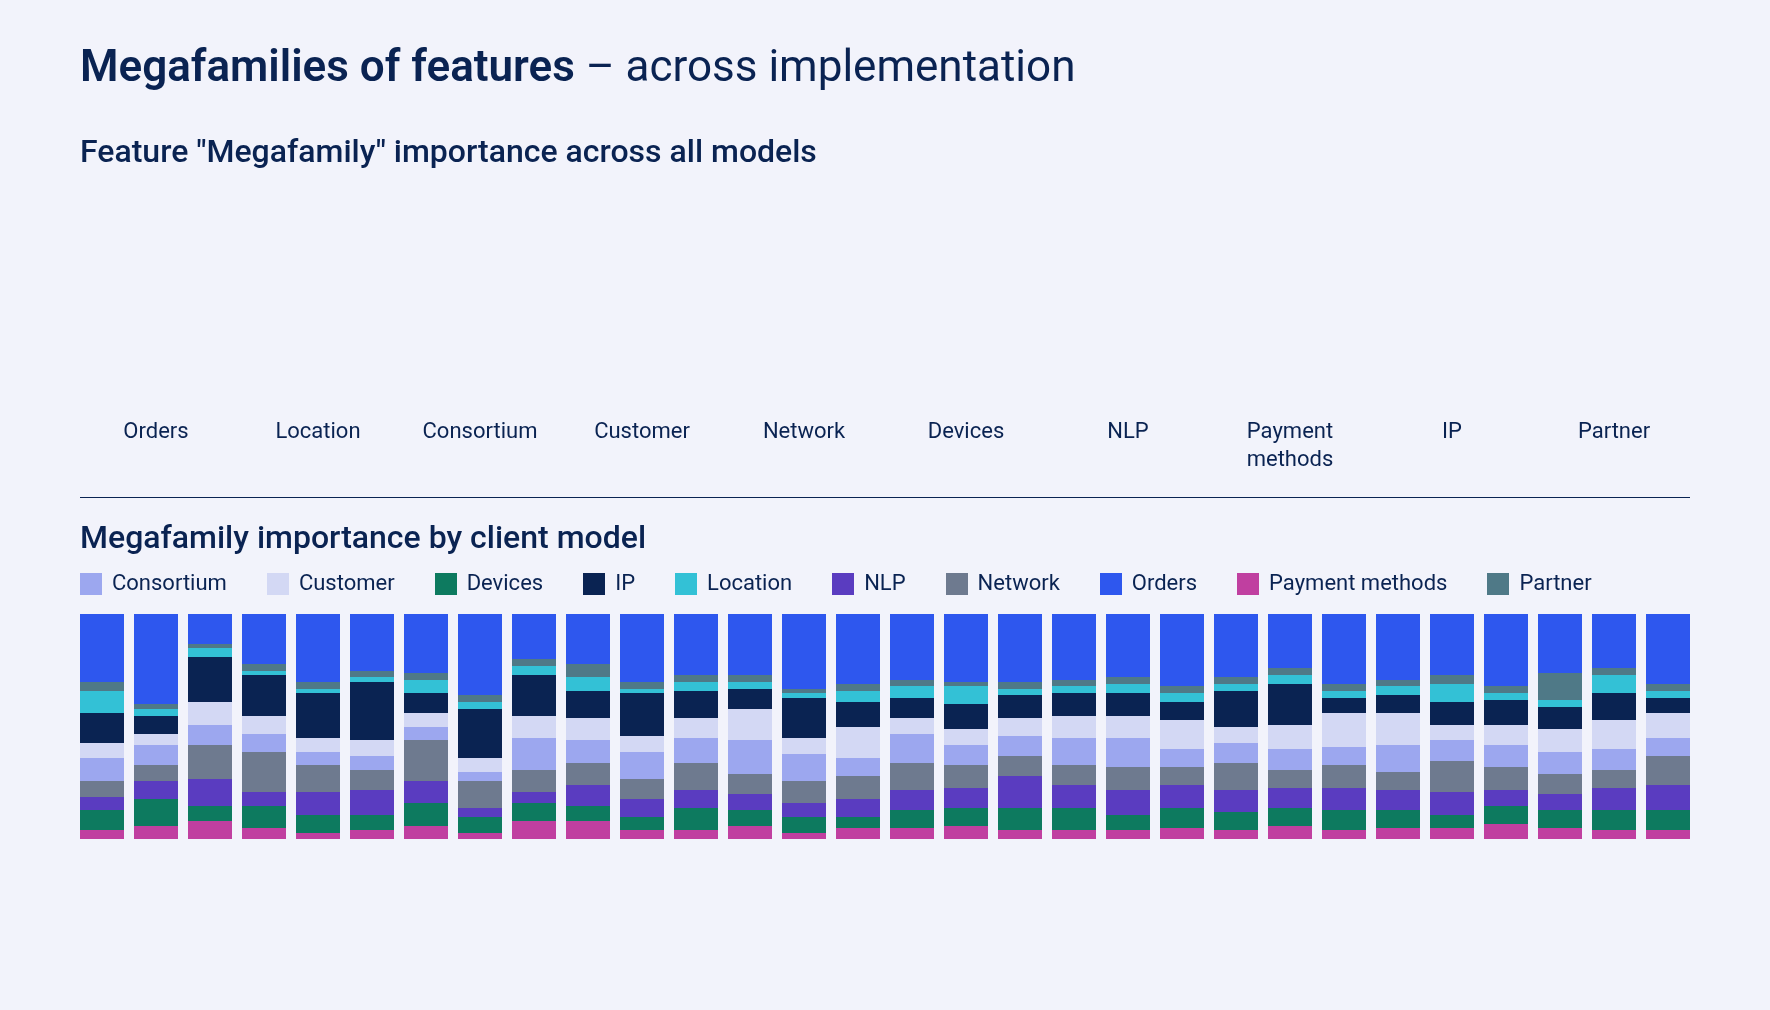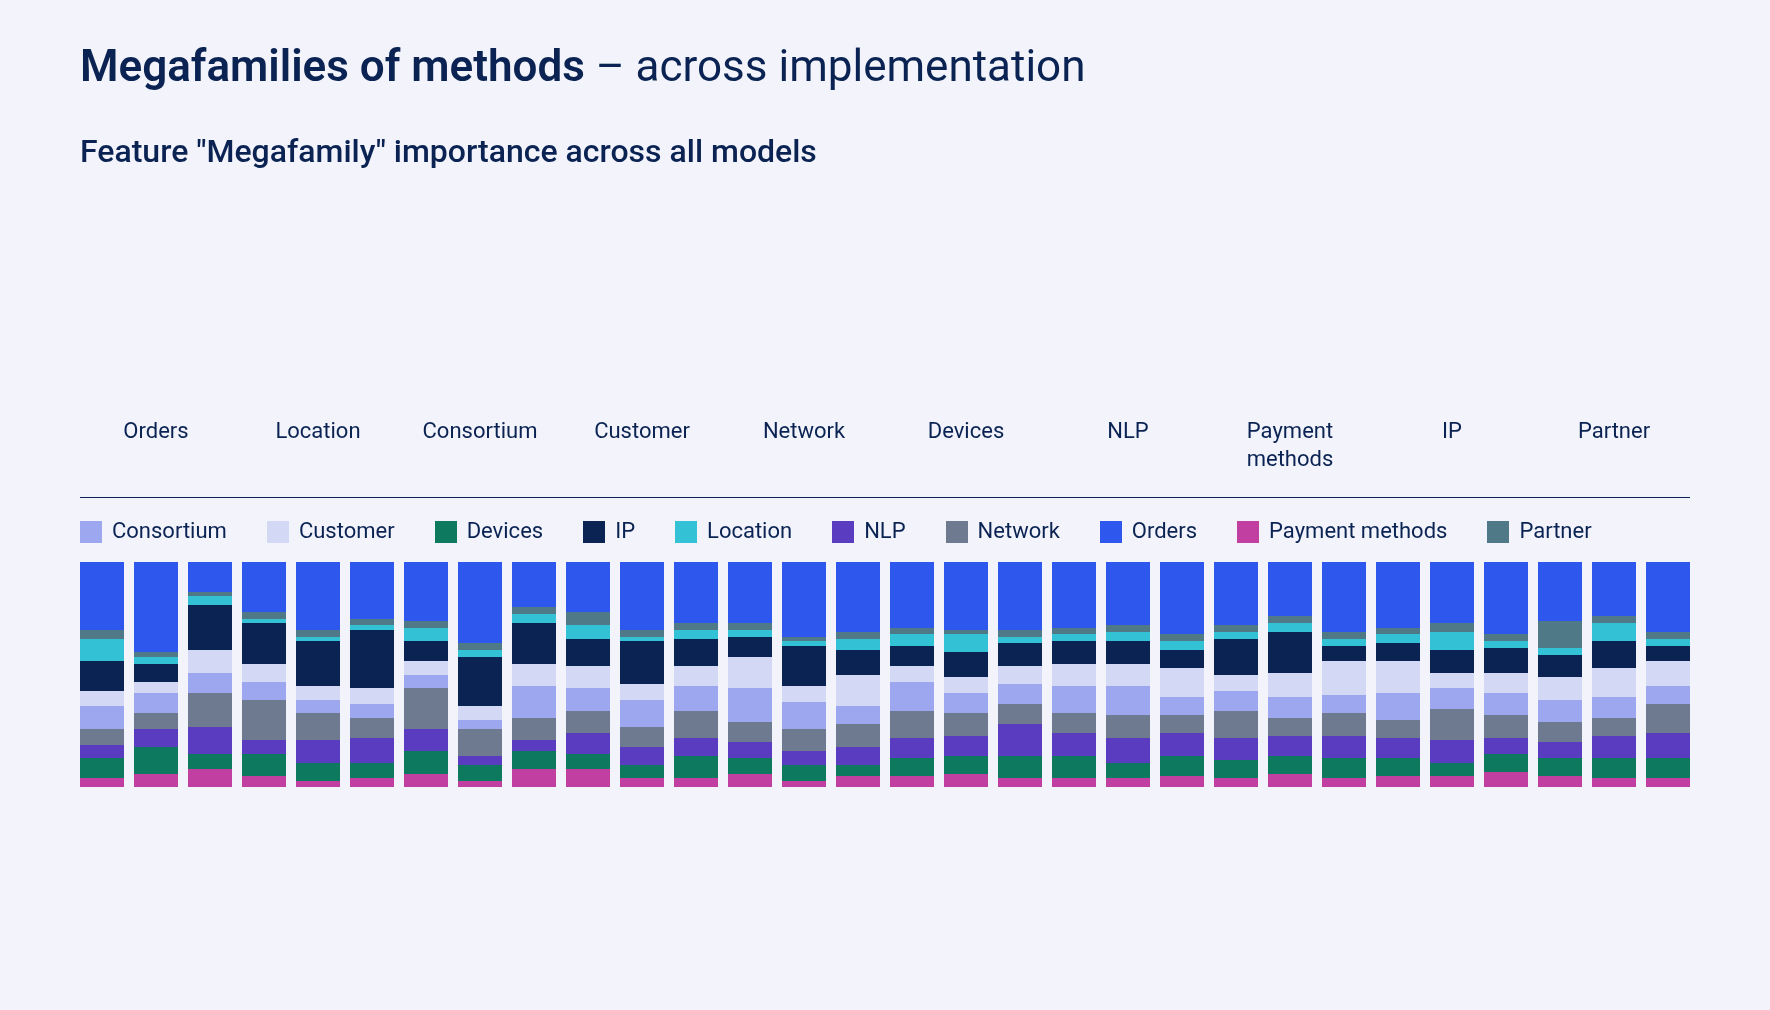--- a/index.html
+++ b/index.html
@@ -70,21 +70,21 @@
     flex: 1;
     display: flex;
     flex-direction: column-reverse;
   }
   .seg { width: 100%; }
 </style>
 </head>
 <body>
 
 <h1 class="main-title">
-  <span class="bold">Megafamilies of methods</span><span> – across implementation</span>
+  <span class="bold">Megafamilies of features</span><span> – across implementation</span>
 </h1>
 
 <div class="chart1-wrap">
   <h2 class="section-title">Feature "Megafamily" importance across all models</h2>
   <div class="chart1-bars" id="chart1-bars">
       <div class="bar-col">
         <div class="bar-rect" style="height: 100%; background: rgb(46, 87, 238);"></div>
       </div>
       <div class="bar-col">
         <div class="bar-rect" style="height: 76%; background: rgb(51, 193, 214);"></div>
@@ -124,20 +124,21 @@
       <div class="bar-label-item">NLP</div>
       <div class="bar-label-item">Payment methods</div>
       <div class="bar-label-item">IP</div>
       <div class="bar-label-item">Partner</div>
     </div>
 </div>
 
 <hr class="divider">
 
 <div class="chart2-wrap">
+  <h2 class="section-title">Megafamily importance by client model</h2>
   <div class="legend" id="legend">
       <div class="legend-item">
         <div class="legend-sw" style="background: rgb(156, 167, 239);"></div>
         <div class="legend-label">Consortium</div>
       </div>
       <div class="legend-item">
         <div class="legend-sw" style="background: rgb(211, 216, 244);"></div>
         <div class="legend-label">Customer</div>
       </div>
       <div class="legend-item">

